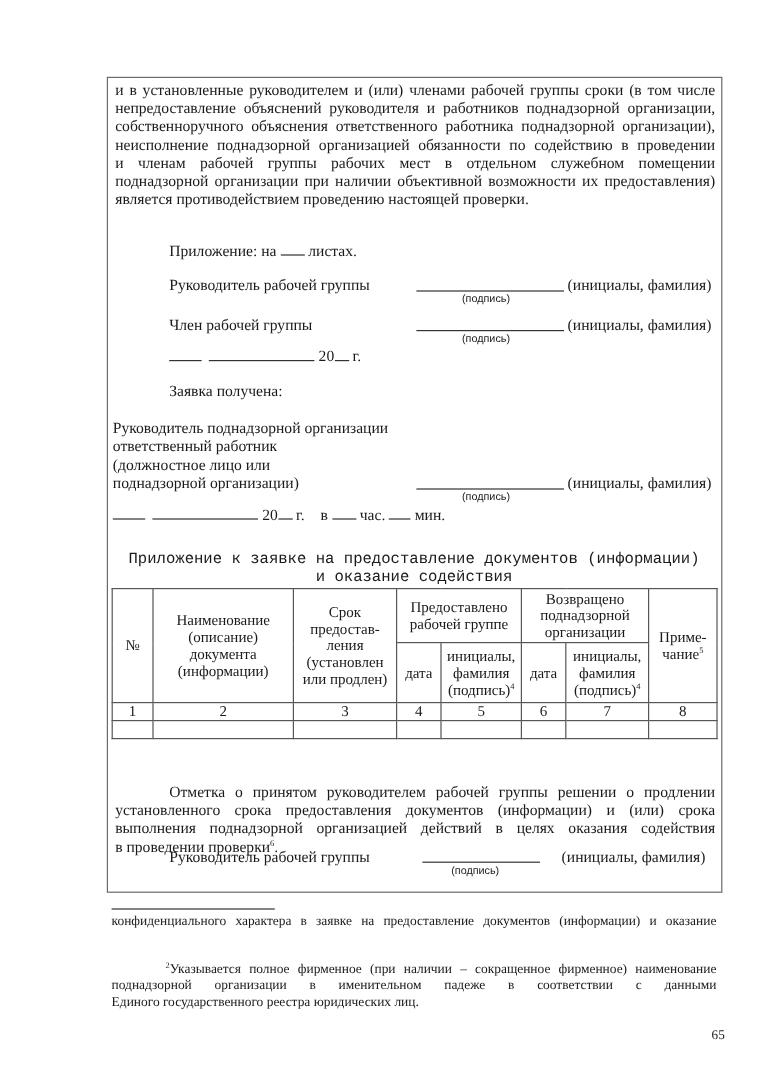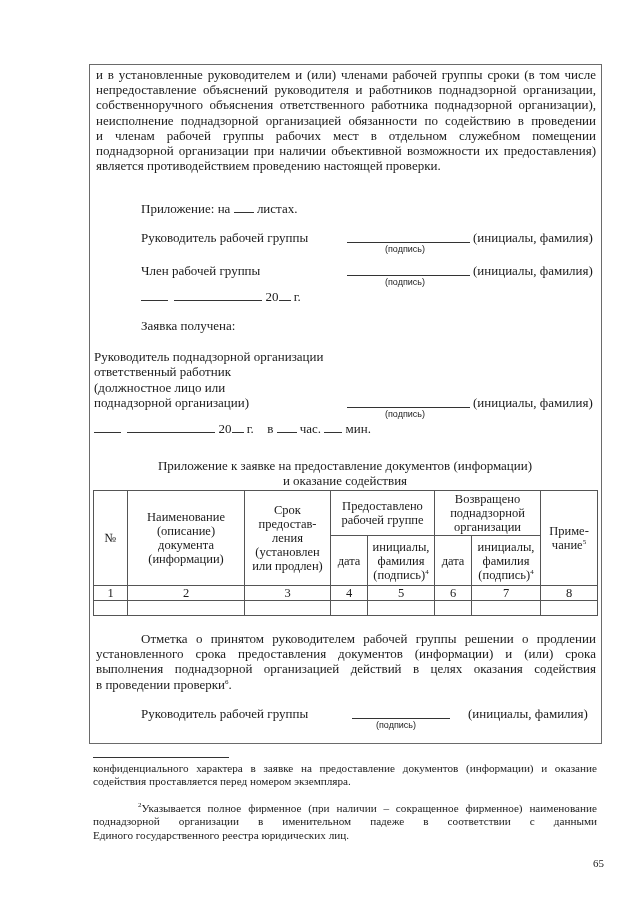--- a/index.html
+++ b/index.html
@@ -78,21 +78,21 @@
   <span class="blank" style="width:88px; margin-left:3px;"></span>
   <span>20</span><span class="blank" style="width:12px;"></span>
   <span>г.</span>
   <span style="margin-left:10px;">в</span>
   <span class="blank" style="width:20px;"></span>
   <span>час.</span>
   <span class="blank" style="width:18px;"></span>
   <span>мин.</span>
 </div>
 
-<div class="abs t13" style="left:93px; width:504px; top:458px; text-align:center;">
+<div class="abs t13" style="left:93px; width:504px; top:458px; text-align:center;font-family:Liberation Mono, monospace;">
   <div>Приложение к заявке на предоставление документов (информации)</div>
   <div>и оказание содействия</div>
 </div>
 
 <table class="app">
   <colgroup>
     <col style="width:34px">
       <col style="width:117px">
       <col style="width:86px">
       <col style="width:37px">
@@ -162,35 +162,34 @@
     <td></td>
     <td></td>
     <td></td>
     <td></td>
     <td></td>
   </tr>
 </tbody>
   </table>
 
 <div class="para" style="top:631px;">
-  <span class="j" style="text-indent:45px;">Отметка о принятом руководителем рабочей группы решении о продлении</span>
+  <span class="j" style="text-indent:45px;margin-top:21px;">Отметка о принятом руководителем рабочей группы решении о продлении</span>
   <span class="j">установленного срока предоставления документов (информации) и (или) срока</span>
   <span class="j">выполнения поднадзорной организацией действий в целях оказания содействия</span>
   <span class="lastline"><span>в проведении проверки</span><sup>6</sup><span>.</span></span>
 </div>
 
 <div class="abs t13" style="left:141px; top:706px;">Руководитель рабочей группы</div>
 <div class="sig-line" style="left:352px; top:718px; width:98px;"></div>
 <div class="sig-cap" style="left:376px; top:720px;">(подпись)</div>
 <div class="abs t13" style="left:468px; top:706px;">(инициалы, фамилия)</div>
 
 <div class="fn-rule"></div>
 <div class="fn" style="top:762px;">
   <span class="j">конфиденциального характера в заявке на предоставление документов (информации) и оказание</span>
-  <span class="lastline">содействия проставляется перед номером экземпляра.</span>
 </div>
 <div class="fn" style="top:802px;">
   <span class="j" style="text-indent:45px;"><sup>2</sup><span>Указывается полное фирменное (при наличии – сокращенное фирменное) наименование</span></span>
   <span class="j">поднадзорной организации в именительном падеже в соответствии с данными</span>
   <span class="lastline">Единого государственного реестра юридических лиц.</span>
 </div>
 
 <div class="pagenum">65</div>
 
 </body></html>

